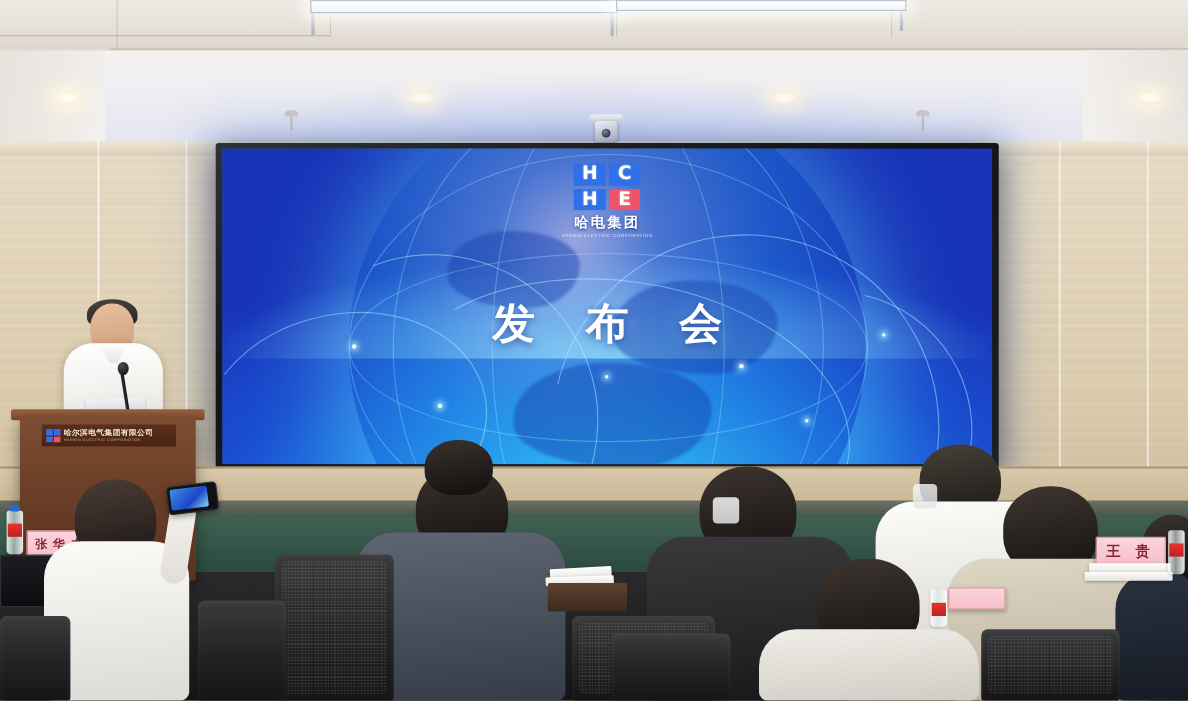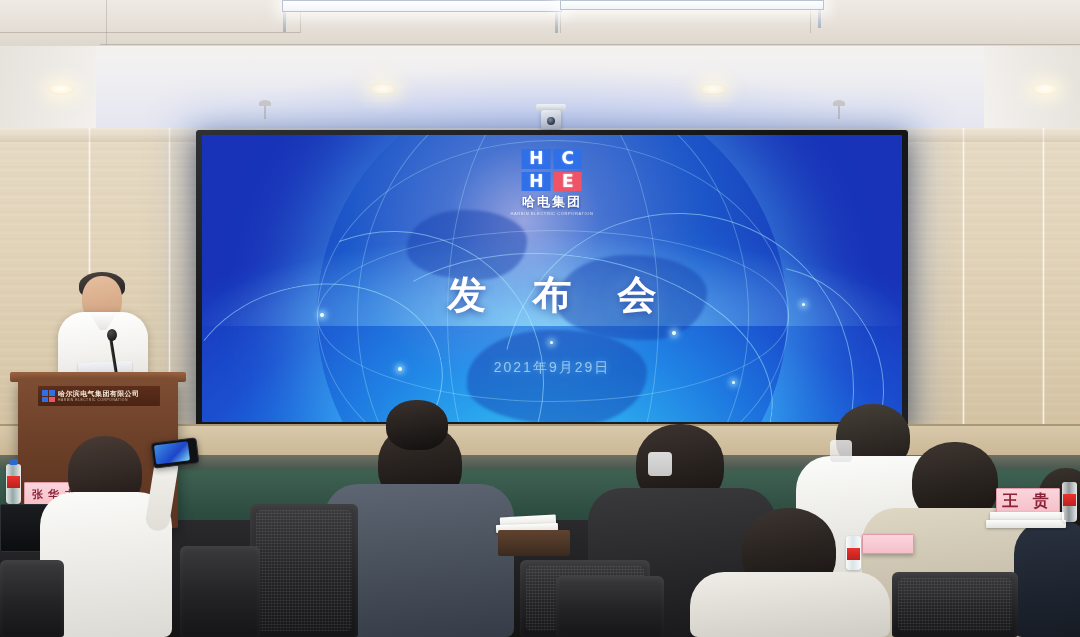--- a/index.html
+++ b/index.html
@@ -408,21 +408,20 @@
           <div class="lg-cell b">C</div>
           <div class="lg-cell b">H</div>
           <div class="lg-cell r">E</div>
         </div>
         <div class="logo-cn">哈电集团</div>
         <div class="logo-en">HARBIN ELECTRIC CORPORATION</div>
       </div>
 
       <div class="scr-title2">发布会</div>
 
-      <div class="scr-sub" style="top:222px;">2021年9月29日</div>
     </div>
   </div>
 
   <div class="wainscot"></div>
   <div class="wainscot-dark"></div>
   <div class="greenband"></div>
   <div class="floor"></div>
 
   <div class="spk-hair"></div>
   <div class="spk-head"></div>
@@ -476,21 +475,21 @@
 
   <div class="p-head" style="left:912px;top:442px;width:86px;height:80px;background:linear-gradient(170deg,#3e3631,#16120f);"></div>
   <div class="p-body" style="left:862px;top:508px;width:190px;height:129px;background:linear-gradient(175deg,#ded7c4,#b9b09b);"></div>
 
   <div class="p-head" style="left:1038px;top:468px;width:56px;height:62px;background:linear-gradient(170deg,#3a332e,#14110f);"></div>
   <div class="p-body" style="left:1014px;top:520px;width:80px;height:117px;background:linear-gradient(175deg,#2a3240,#161b24);"></div>
 
   <div class="p-head" style="left:742px;top:508px;width:94px;height:86px;background:linear-gradient(170deg,#3d3531,#15110f);"></div>
   <div class="p-body" style="left:690px;top:572px;width:200px;height:65px;background:linear-gradient(175deg,#f0eee8,#cfccc4);"></div>
 
-  <div class="placard" style="left:996px;top:488px;width:62px;height:24px;font-size:16px;">
+  <div class="placard" style="left:996px;top:488px;width:62px;height:24px;font-size:13px;">
     <span class="nm">王 贵</span>
   </div>
   <div class="docs" style="left:990px;top:512px;width:74px;height:10px;"></div>
   <div class="docs" style="left:986px;top:520px;width:80px;height:8px;"></div>
   <div class="bottle" style="left:1062px;top:482px;"></div>
   <div class="placard" style="left:862px;top:534px;width:50px;height:18px;font-size:8px;"></div>
   <div class="bottle" style="left:846px;top:536px;height:34px;"></div>
 
   <div class="docs" style="left:500px;top:516px;width:56px;height:12px;transform:rotate(-3deg);"></div>
   <div class="docs" style="left:496px;top:524px;width:62px;height:8px;transform:rotate(-2deg);"></div>

